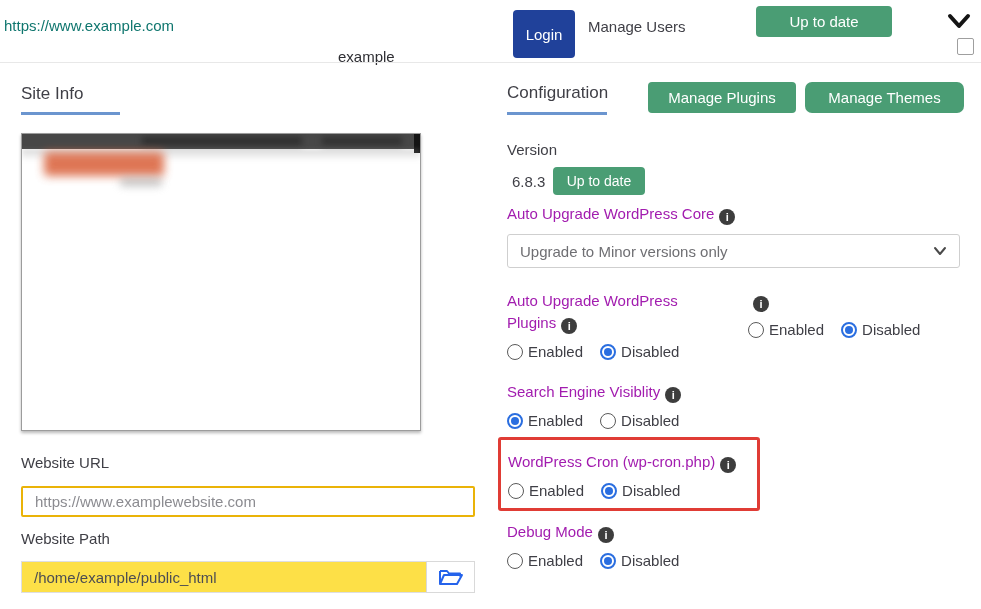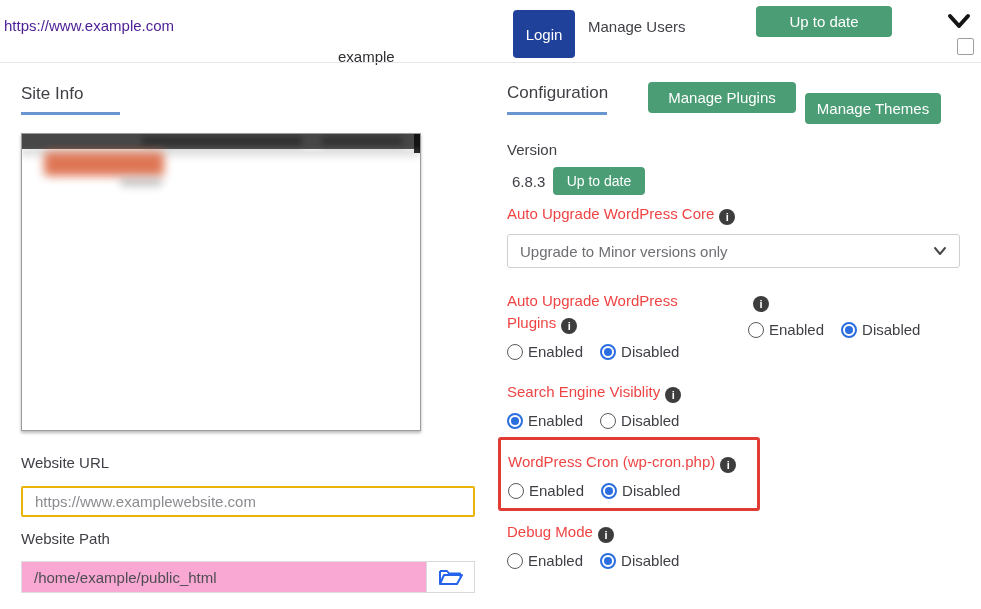--- a/index.html
+++ b/index.html
@@ -1,21 +1,21 @@
 <!DOCTYPE html>
 <html><head>
 <meta charset="utf-8">
 <style>
   * { margin:0; padding:0; box-sizing:border-box; }
   html,body { width:981px; height:609px; background:#ffffff; overflow:hidden; }
   body { font-family:"Liberation Sans", sans-serif; color:#3f3f46; position:relative; }
   .abs { position:absolute; }
 
   
-  .site-url { left:4px; top:17px; font-size:15px; color:#4c1d95; }
+  .site-url { left:4px; top:17px; font-size:15px; color:#0f766e; }
   .site-name { left:338px; top:17px; font-size:15px; color:#2e2e33;margin-top:31px; }
   .login-btn { left:513px; top:10px; width:62px; height:48px; background:#20419a; color:#fff;
                border:none; border-radius:4px; font-size:15px; font-family:inherit; cursor:pointer; }
   .manage-users { left:588px; top:18px; font-size:15px; color:#3f3f46; cursor:pointer; }
   .uptodate-hdr { left:756px; top:6px; width:136px; height:31px; background:#4a9d74; color:#fff;
                   border:none; border-radius:4px; font-size:15px; display:flex; align-items:center; justify-content:center; }
   .hdr-chevron { left:946px; top:11px; width:26px; height:20px; cursor:pointer; }
   .hdr-checkbox { left:957px; top:38px; width:17px; height:17px; border:1.5px solid #9f9f9f;
                   border-radius:2px; background:#fff; cursor:pointer; }
   .hdr-divider { left:0; top:62px; width:981px; height:1px; background:#e8e8e8; }
@@ -35,34 +35,34 @@
   .thumb-scrollbar { position:absolute; right:0; top:0; width:6px; height:19px; background:#141414; }
   .thumb-logo { position:absolute; left:22px; top:18px; width:120px; height:24px;
            background:#d95f38; border-radius:4px; filter:blur(5px); opacity:.85; }
   .thumb-logo-sub { position:absolute; left:98px; top:44px; width:42px; height:8px;
            background:#9a9a9a; border-radius:3px; filter:blur(4px); opacity:.6; }
 
   .field-label { font-size:15px; color:#3f3f46; }
   .text-input { width:454px; height:31px; border:2px solid #eab308; border-radius:2px;
                 font-size:15px; font-family:inherit; color:#8b8b90; padding:0 12px; background:#fff; }
   .path-group { left:21px; top:561px; width:454px; height:32px; display:flex; }
-  .path-input { flex:1; background:#f9a8d4; border:1px solid #dedee1; border-right:none;
+  .path-input { flex:1; background:#fde047; border:1px solid #dedee1; border-right:none;
                 font-size:15px; font-family:inherit; color:#4d4d52; padding:0 12px; }
   .folder-btn { width:49px; background:#fff; border:1px solid #d9d9d9; display:flex;
                 align-items:center; justify-content:center; cursor:pointer; }
 
   
   .green-btn { background:#4a9d74; color:#fff; border:none; border-radius:4px; font-size:15px;
                font-family:inherit; cursor:pointer; }
   .version-label { left:507px; top:141px; font-size:15px; }
   .version-num { left:512px; top:173px; font-size:15px; color:#3f3f46; }
   .uptodate-badge { left:553px; top:167px; width:92px; height:28px; font-size:14px;
                     display:flex; align-items:center; justify-content:center; }
 
-  .setting-label { font-size:15px; color:#ef4444; line-height:22px; }
+  .setting-label { font-size:15px; color:#a21caf; line-height:22px; }
   .info-icon { display:inline-block; width:16px; height:16px; background:#3d3d3d; border-radius:50%;
                color:#fff; font-size:11px; font-weight:bold; text-align:center; line-height:16px;
                vertical-align:-2px; margin-left:5px; cursor:pointer; font-style:normal; }
   .info-icon::before { content:"i"; }
 
   .core-select { left:507px; top:234px; width:453px; height:34px; border:1px solid #cfcfcf;
                  border-radius:3px; background:#fff; font-size:15px; color:#6f6f73;
                  display:flex; align-items:center; padding:0 12px; cursor:pointer; }
   .select-chevron { position:absolute; right:12px; top:11px; }
 
@@ -116,21 +116,21 @@
       <path d="M2 4 h7 l2 2.5 h11 v3" fill="none" stroke="#2563eb" stroke-width="2" stroke-linejoin="round"></path>
       <path d="M2 4 v13 h17 l5 -9 h-18 l-4 9" fill="none" stroke="#2563eb" stroke-width="2" stroke-linejoin="round"></path>
     </svg>
   </div>
 </div>
 
 <div class="abs section-title" style="left:507px; top:83px;">Configuration</div>
 <div class="abs title-underline" style="left:507px; top:112px; width:100px;"></div>
 
 <button class="abs green-btn" style="left:648px; top:82px; width:148px; height:31px;">Manage Plugins</button>
-<button class="abs green-btn" style="left:805px; top:93px; width:136px; height:31px;">Manage Themes</button>
+<button class="abs green-btn" style="left:805px; top:82px; width:159px; height:31px;border-radius:7px;">Manage Themes</button>
 
 <div class="abs version-label">Version</div>
 <div class="abs version-num">6.8.3</div>
 <div class="abs green-btn uptodate-badge">Up to date</div>
 
 <div class="abs setting-label" style="left:507px; top:203px;">
   <span>Auto Upgrade WordPress Core</span><span class="info-icon"></span>
 </div>
 
 <div class="abs core-select">

